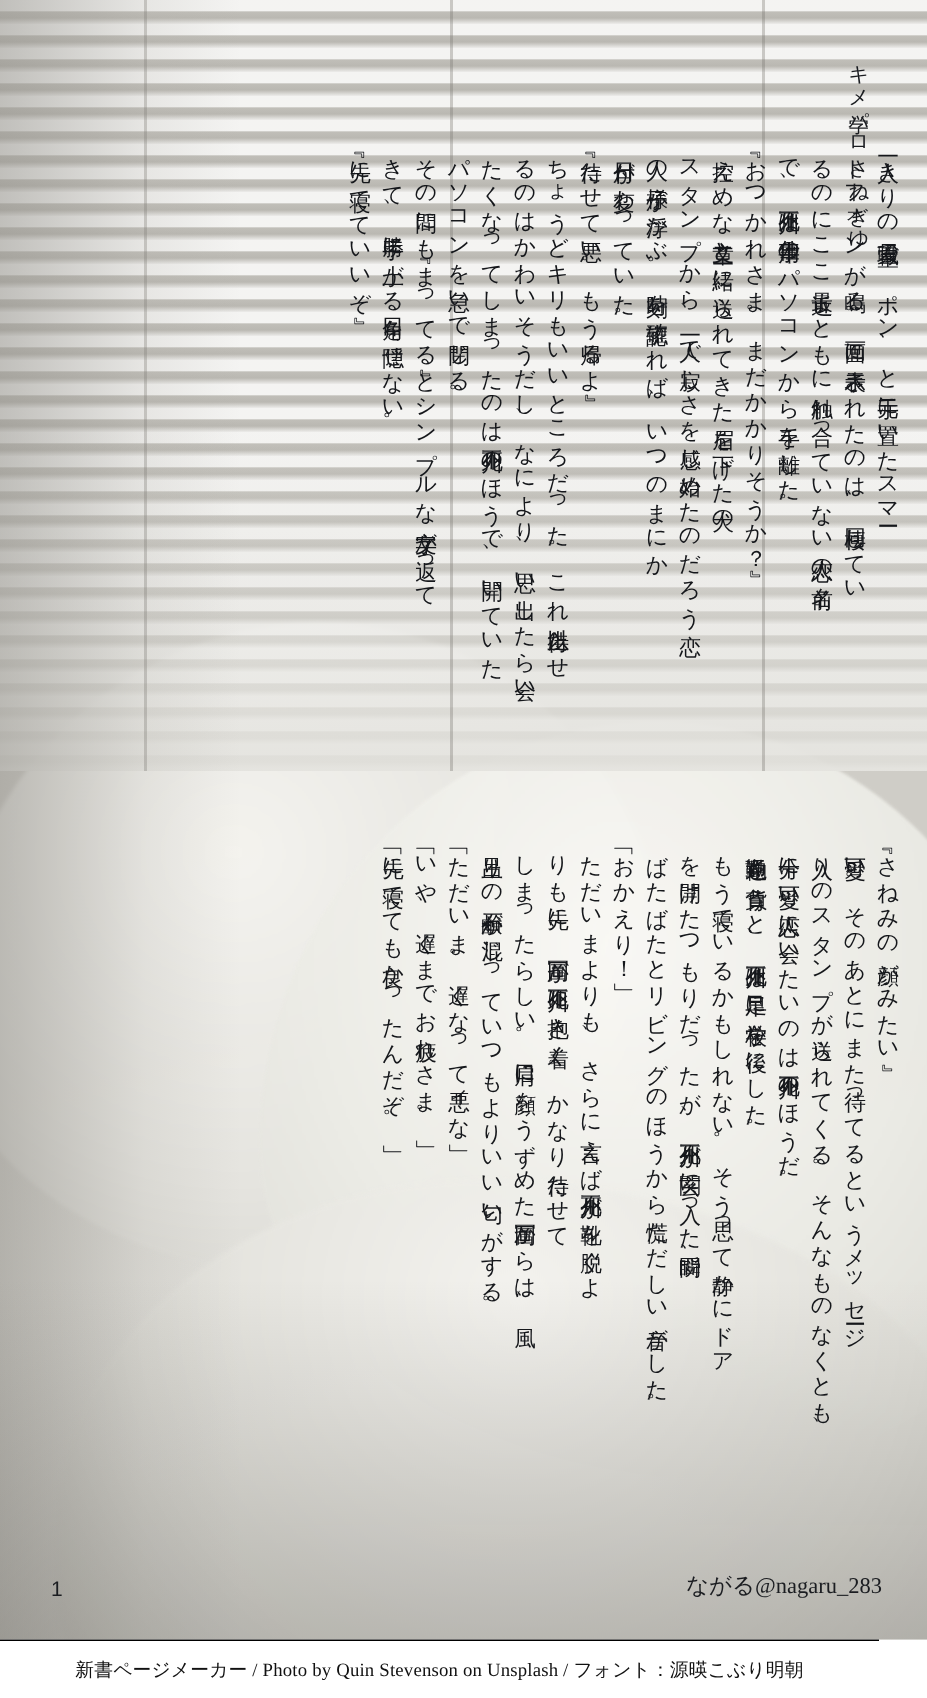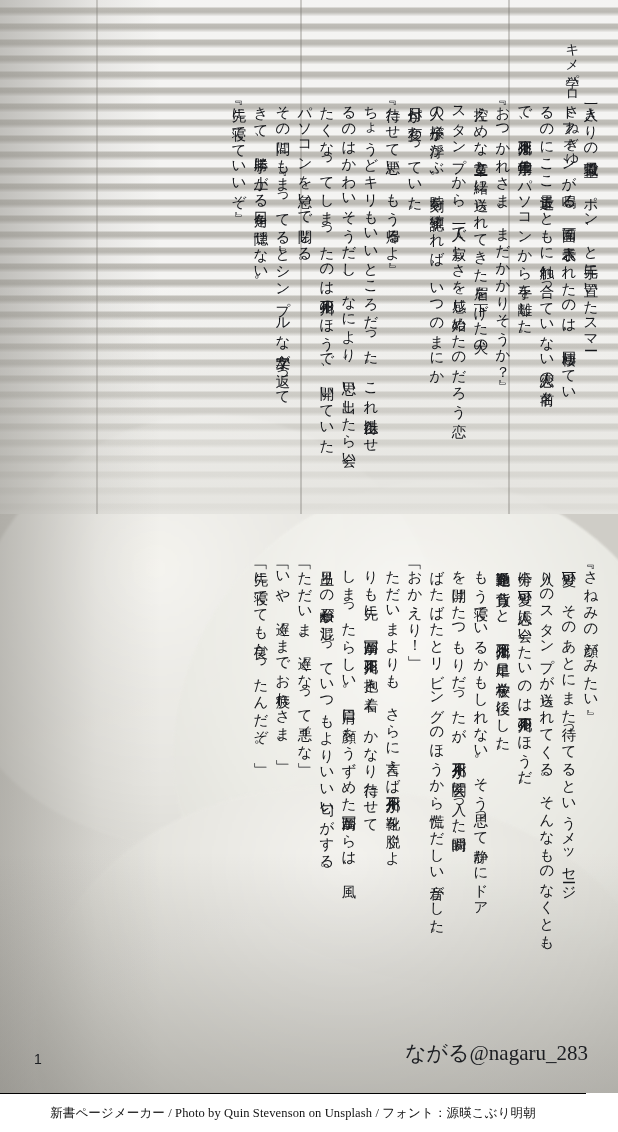--- a/index.html
+++ b/index.html
@@ -154,21 +154,21 @@
   #page-number {
     position: absolute;
     left: 34px; bottom: 26px;
     font-size: 14px;
     color: #1b1d21;
     font-family: "Liberation Sans", sans-serif;
   }
   #author {
     position: absolute;
     right: 30px; bottom: 26px;
-    font-size: 21px;
+    font-size: 15px;
     color: #1b1d21;
     font-family: "Liberation Serif", serif;
   }
 
   
   #caption-bar {
     position: absolute;
     left: 0; top: 1093px;
     width: 586px; height: 39px;
     background: #ffffff;

